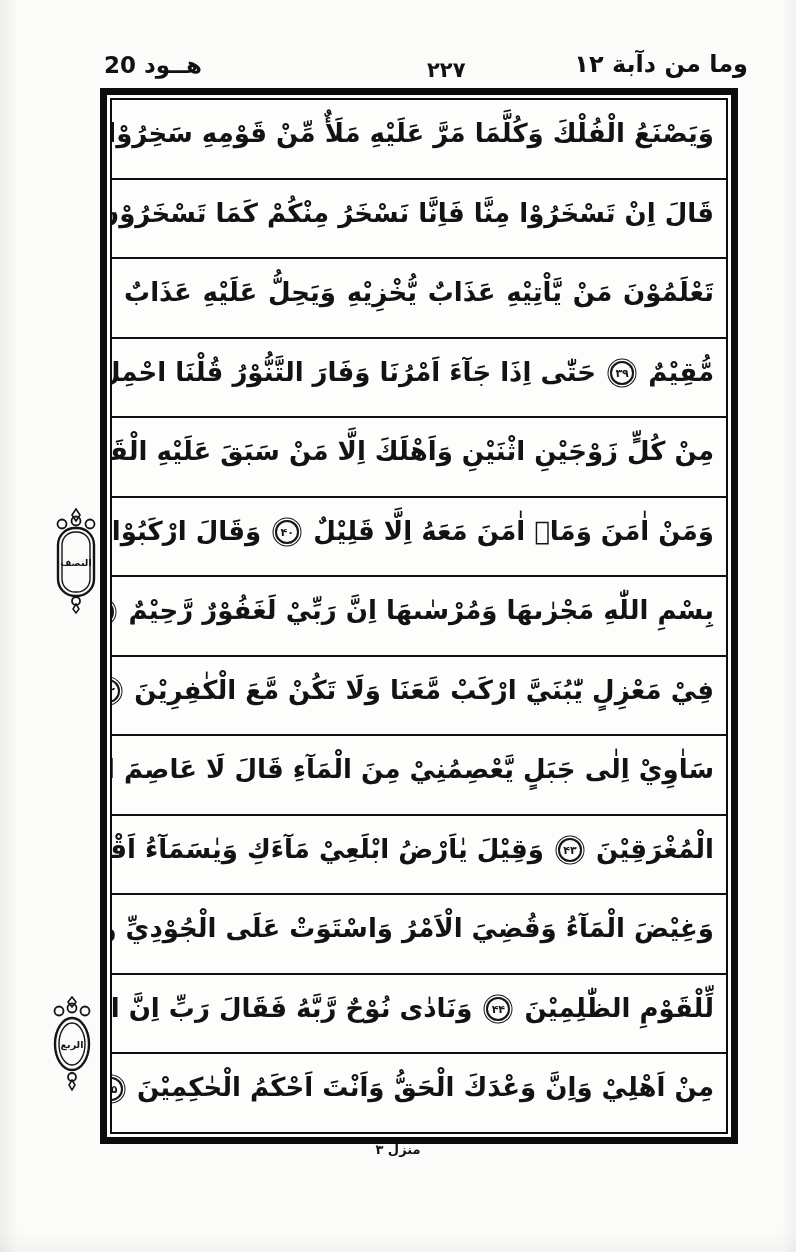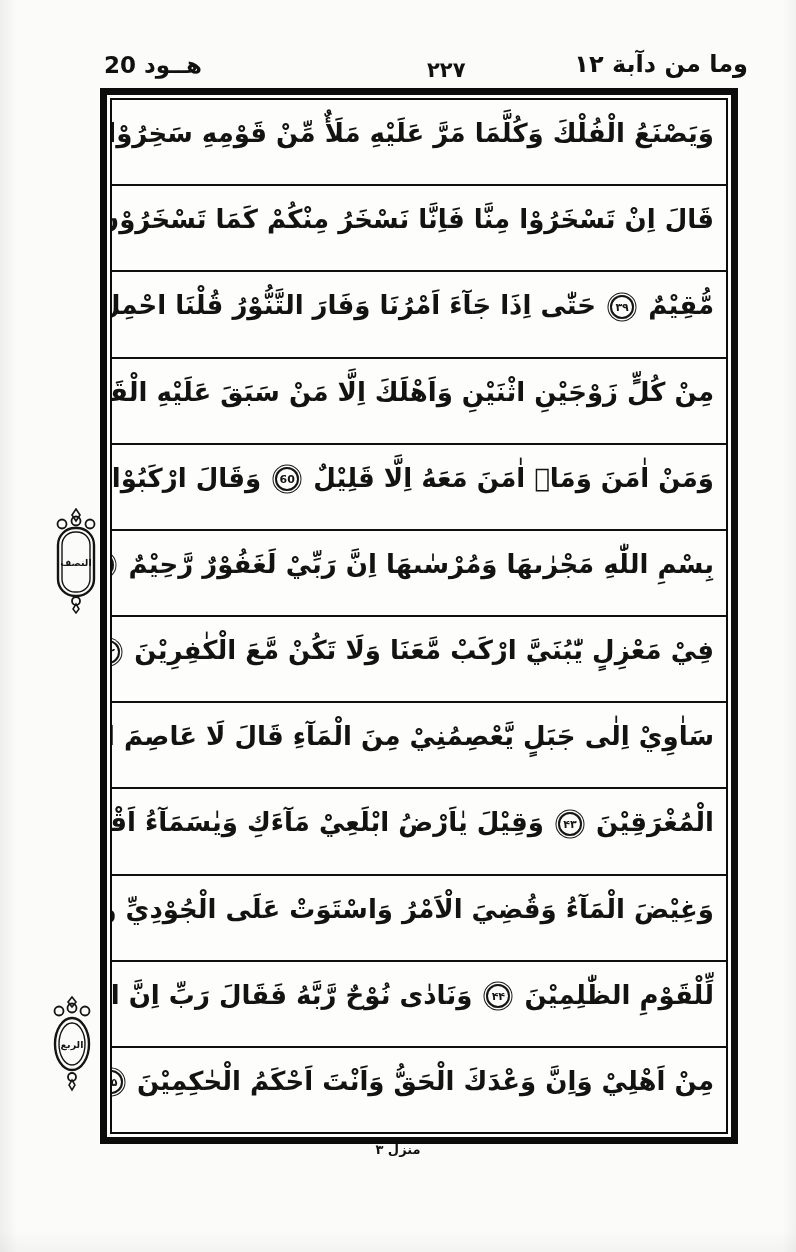--- a/index.html
+++ b/index.html
@@ -104,23 +104,24 @@
     <circle cx="26" cy="81" r="4" fill="none" stroke="#141414" stroke-width="1.8"></circle>
     <path d="M26 84 L29 89 L26 94 L23 89 Z" fill="none" stroke="#141414" stroke-width="1.5"></path>
     <text x="26" y="52" text-anchor="middle" font-size="9.5" font-weight="bold" fill="#141414">الربع</text>
   </svg>
 </div>
 
 <div class="frame">
   <div class="frame-inner">
       <div class="row"><span class="ayah-text">وَيَصْنَعُ الْفُلْكَ وَكُلَّمَا مَرَّ عَلَيْهِ مَلَأٌ مِّنْ قَوْمِهِ سَخِرُوْا مِنْهُ</span></div>
       <div class="row"><span class="ayah-text">قَالَ اِنْ تَسْخَرُوْا مِنَّا فَاِنَّا نَسْخَرُ مِنْكُمْ كَمَا تَسْخَرُوْنَ</span>  </div>
+      <div class="row"><span class="ayah-text">تَعْلَمُوْنَ مَنْ يَّاْتِيْهِ عَذَابٌ يُّخْزِيْهِ وَيَحِلُّ عَلَيْهِ عَذَابٌ</span></div>
       <div class="row"><span class="ayah-text">مُّقِيْمٌ</span> <span class="ayah-marker">۳۹</span> <span class="ayah-text">حَتّٰى اِذَا جَآءَ اَمْرُنَا وَفَارَ التَّنُّوْرُ قُلْنَا احْمِلْ فِيْهَا</span></div>
       <div class="row"><span class="ayah-text">مِنْ كُلٍّ زَوْجَيْنِ اثْنَيْنِ وَاَهْلَكَ اِلَّا مَنْ سَبَقَ عَلَيْهِ الْقَوْلُ</span></div>
-      <div class="row"><span class="ayah-text">وَمَنْ اٰمَنَ وَمَاۤ اٰمَنَ مَعَهُ اِلَّا قَلِيْلٌ</span> <span class="ayah-marker">60</span> <span class="ayah-text">وَقَالَ ارْكَبُوْا فِيْهَا</span></div>
+      <div class="row"><span class="ayah-text">وَمَنْ اٰمَنَ وَمَاۤ اٰمَنَ مَعَهُ اِلَّا قَلِيْلٌ</span> <span class="ayah-marker">۴۰</span> <span class="ayah-text">وَقَالَ ارْكَبُوْا فِيْهَا</span></div>
       <div class="row"><span class="ayah-text">بِسْمِ اللّٰهِ مَجْرٰىهَا وَمُرْسٰىهَا اِنَّ رَبِّيْ لَغَفُوْرٌ رَّحِيْمٌ</span> <span class="ayah-marker">۴۱</span> </div>
       <div class="row"><span class="ayah-text">فِيْ مَعْزِلٍ يّٰبُنَيَّ ارْكَبْ مَّعَنَا وَلَا تَكُنْ مَّعَ الْكٰفِرِيْنَ</span> <span class="ayah-marker">۴۲</span> </div>
       <div class="row"><span class="ayah-text">سَاٰوِيْ اِلٰى جَبَلٍ يَّعْصِمُنِيْ مِنَ الْمَآءِ قَالَ لَا عَاصِمَ الْيَوْمَ مِنْ</span></div>
       <div class="row"><span class="ayah-text">الْمُغْرَقِيْنَ</span> <span class="ayah-marker">۴۳</span> <span class="ayah-text">وَقِيْلَ يٰاَرْضُ ابْلَعِيْ مَآءَكِ وَيٰسَمَآءُ اَقْلِعِيْ</span></div>
       <div class="row"><span class="ayah-text">وَغِيْضَ الْمَآءُ وَقُضِيَ الْاَمْرُ وَاسْتَوَتْ عَلَى الْجُوْدِيِّ وَقِيْلَ بُعْدًا</span></div>
       <div class="row"><span class="ayah-text">لِّلْقَوْمِ الظّٰلِمِيْنَ</span> <span class="ayah-marker">۴۴</span> <span class="ayah-text">وَنَادٰى نُوْحٌ رَّبَّهُ فَقَالَ رَبِّ اِنَّ ابْنِيْ</span></div>
       <div class="row"><span class="ayah-text">مِنْ اَهْلِيْ وَاِنَّ وَعْدَكَ الْحَقُّ وَاَنْتَ اَحْكَمُ الْحٰكِمِيْنَ</span> <span class="ayah-marker">۴۵</span></div>
     </div>
 </div>
 

